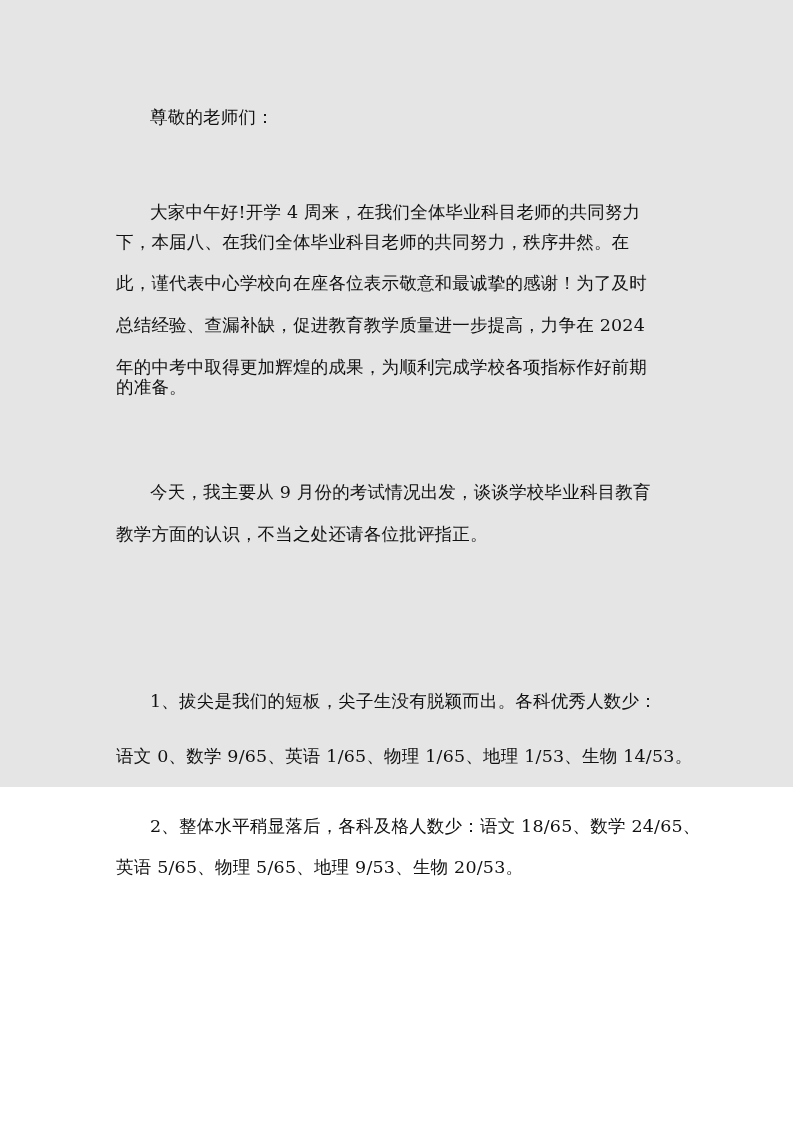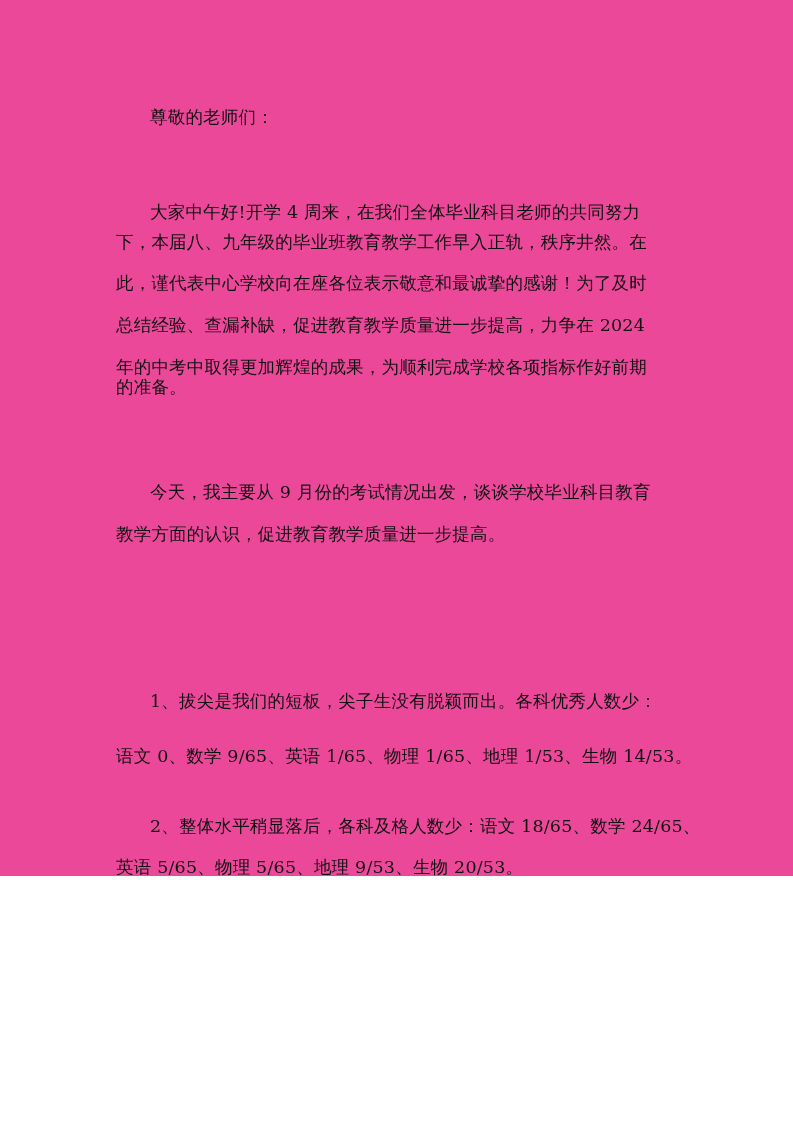--- a/index.html
+++ b/index.html
@@ -12,52 +12,52 @@
       height: 1122px;
       position: relative;
       overflow: hidden;
       font-family: "DejaVu Serif", "Liberation Serif", serif;
       color: #111111;
     }
     .page {
       position: absolute;
       left: 0; top: 0;
       width: 793px;
-      height: 876px;
-      background: #ec4899;
+      height: 787px;
+      background: #e5e5e5;
     }
     .line {
       position: absolute;
       left: 116px;
       font-size: 17.5px;
       line-height: 24px;
       white-space: nowrap;
       letter-spacing: 0.2px;
     }
     .indent { left: 150px; }
   </style>
 </head>
 <body>
 
 <div class="page">
 
   <div class="line indent" style="top:105px;">尊敬的老师们：</div>
 
   <div>
     <div class="line indent" style="top:188px;margin-top:12px;">大家中午好!开学 4 周来，在我们全体毕业科目老师的共同努力</div>
-    <div class="line" style="top:230px;">下，本届八、九年级的毕业班教育教学工作早入正轨，秩序井然。在</div>
+    <div class="line" style="top:230px;">下，本届八、在我们全体毕业科目老师的共同努力，秩序井然。在</div>
     <div class="line" style="top:271px;">此，谨代表中心学校向在座各位表示敬意和最诚挚的感谢！为了及时</div>
     <div class="line" style="top:313px;">总结经验、查漏补缺，促进教育教学质量进一步提高，力争在 2024</div>
     <div class="line" style="top:355px;">年的中考中取得更加辉煌的成果，为顺利完成学校各项指标作好前期</div>
     <div class="line" style="top:375px;">的准备。</div>
   </div>
 
   <div>
     <div class="line indent" style="top:480px;">今天，我主要从 9 月份的考试情况出发，谈谈学校毕业科目教育</div>
-    <div class="line" style="top:522px;">教学方面的认识，促进教育教学质量进一步提高。</div>
+    <div class="line" style="top:522px;">教学方面的认识，不当之处还请各位批评指正。</div>
   </div>
 
 
   <div>
     <div class="line indent" style="top:689px;">1、拔尖是我们的短板，尖子生没有脱颖而出。各科优秀人数少：</div>
     <div class="line" style="top:744px;">语文 0、数学 9/65、英语 1/65、物理 1/65、地理 1/53、生物 14/53。</div>
   </div>
 
   <div>
     <div class="line indent" style="top:814px;">2、整体水平稍显落后，各科及格人数少：语文 18/65、数学 24/65、</div>

